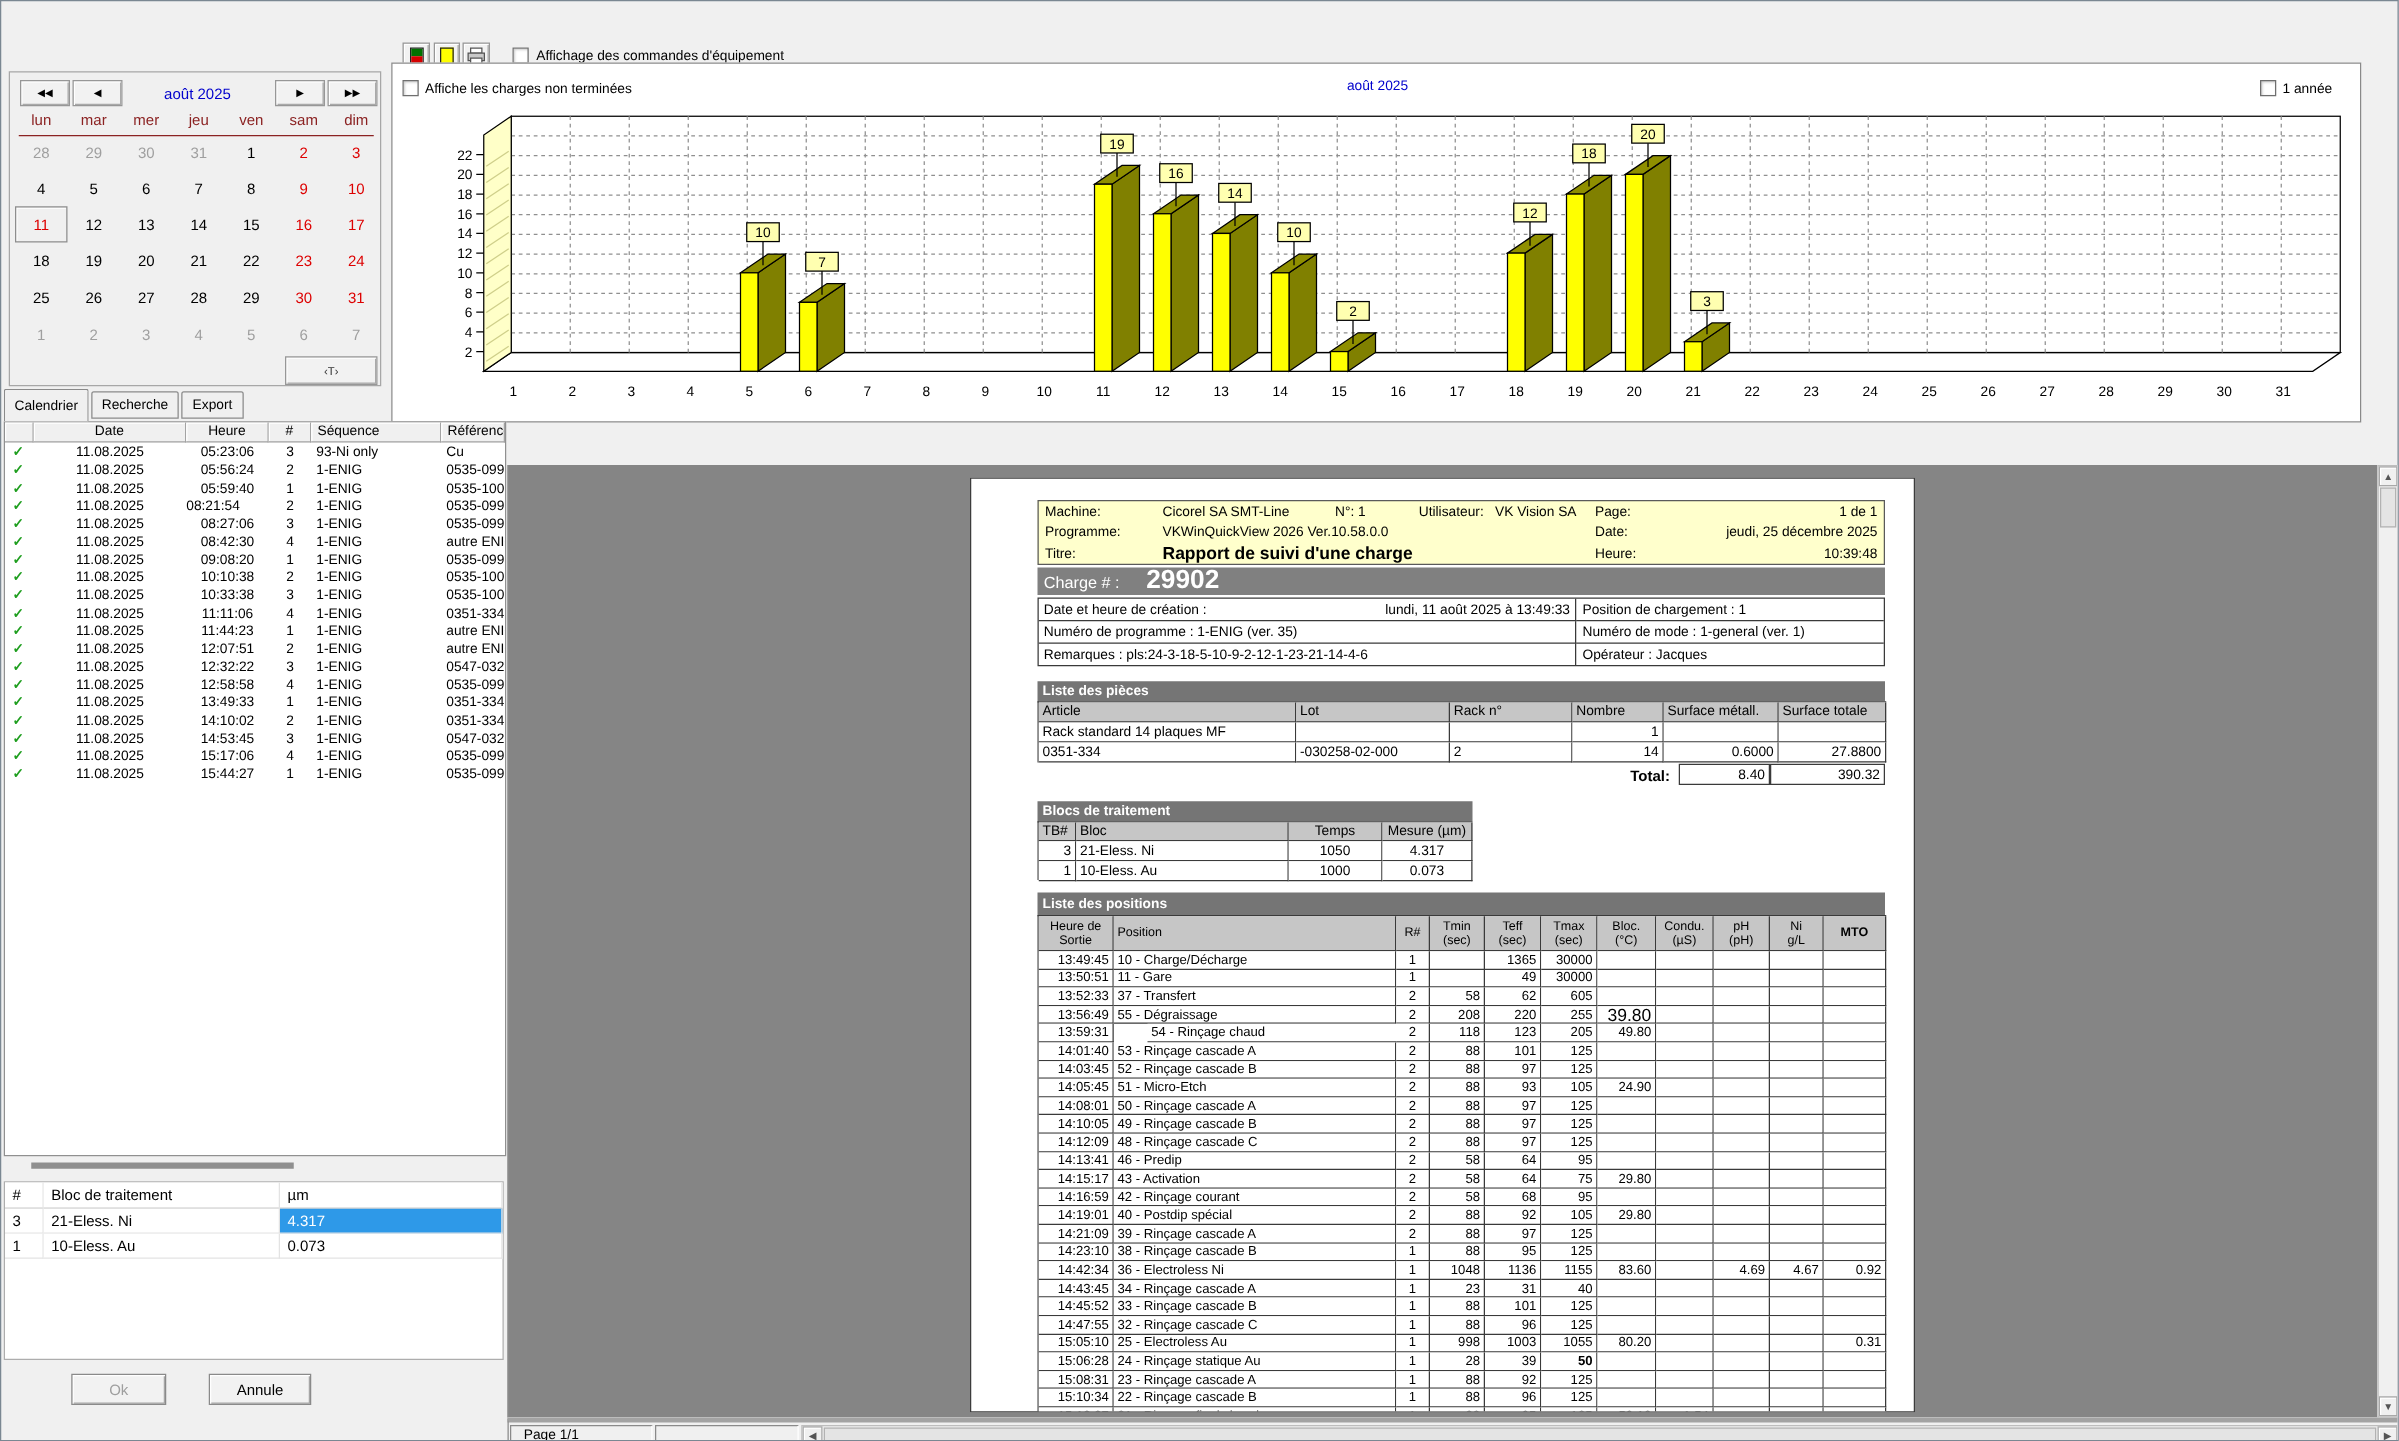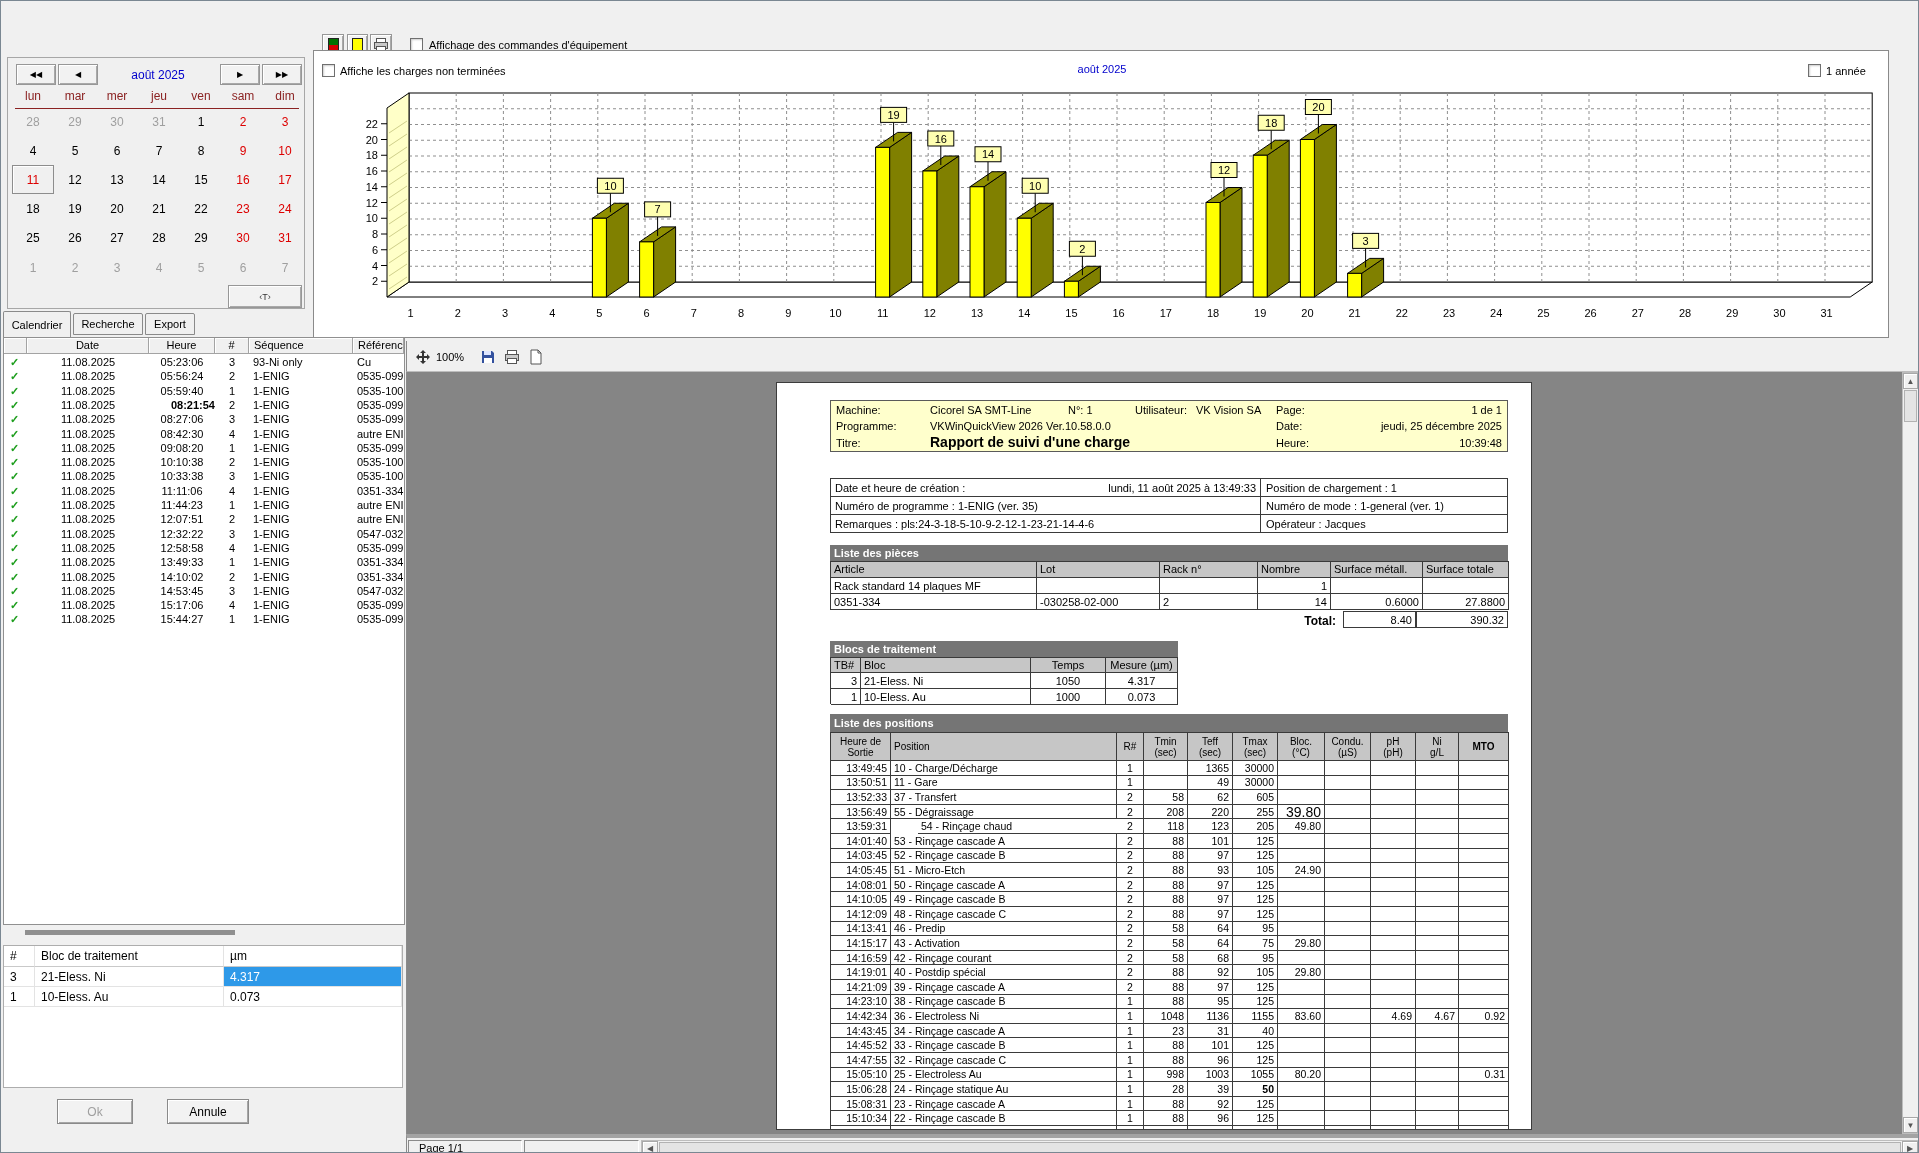--- a/index.html
+++ b/index.html
@@ -387,21 +387,21 @@
           <div class="rcell ck" style="left: 6px; width: 14px;">✓</div>
           <div class="rcell" style="left: 23px; width: 122px; text-align: center;">11.08.2025</div>
           <div class="rcell" style="left: 145px; width: 66px; text-align: center;">05:59:40</div>
           <div class="rcell" style="left: 211px; width: 34px; text-align: center;">1</div>
           <div class="rcell" style="left: 249px; width: 100px;">1-ENIG</div>
           <div class="rcell" style="left: 353px; width: 47px;">0535-100</div>
         </div>
         <div class="rrow" style="left: 0px; top: 42.9px; width: 400px; height: 14.3px;">
           <div class="rcell ck" style="left: 6px; width: 14px;">✓</div>
           <div class="rcell" style="left: 23px; width: 122px; text-align: center;">11.08.2025</div>
-          <div class="rcell" style="left: 145px; width: 66px; text-align: right; font-weight: bold;">08:21:54</div>
+          <div class="rcell" style="left: 145px; width: 66px; text-align: left;">08:21:54</div>
           <div class="rcell" style="left: 211px; width: 34px; text-align: center;">2</div>
           <div class="rcell" style="left: 249px; width: 100px;">1-ENIG</div>
           <div class="rcell" style="left: 353px; width: 47px;">0535-099</div>
         </div>
         <div class="rrow" style="left: 0px; top: 57.2px; width: 400px; height: 14.3px;">
           <div class="rcell ck" style="left: 6px; width: 14px;">✓</div>
           <div class="rcell" style="left: 23px; width: 122px; text-align: center;">11.08.2025</div>
           <div class="rcell" style="left: 145px; width: 66px; text-align: center;">08:27:06</div>
           <div class="rcell" style="left: 211px; width: 34px; text-align: center;">3</div>
           <div class="rcell" style="left: 249px; width: 100px;">1-ENIG</div>
@@ -538,40 +538,20 @@
       </div>
   </div>
 
   <div class="rbtn disabled" style="left:56px;top:1098px;width:76px;height:25px">
       <span>Ok</span>
     </div>
   <div class="rbtn" style="left:166px;top:1098px;width:82px;height:25px">
       <span>Annule</span>
     </div>
 
-  <div class="abs" style="left:405px;top:340px;width:1514px;height:31px;background:#f0f0f0;border-left:1px solid #8a8a8a;border-bottom:1px solid #bdbdbd">
-    <svg class="abs" style="left:8px;top:8px" width="16" height="16" viewBox="0 0 16 16">
-        <path d="M8 1 L11 4 H9 V7 H12 V5 L15 8 L12 11 V9 H9 V12 H11 L8 15 L5 12 H7 V9 H4 V11 L1 8 L4 5 V7 H7 V4 H5 Z" fill="#333"></path>
-      </svg>
-    <span class="lbl abs" style="left:29px;top:10px">100%</span>
-    <svg class="abs" style="left:73px;top:8px" width="16" height="16" viewBox="0 0 16 16">
-        <path d="M2 2 H12 L14 4 V14 H2 Z" fill="#33519e"></path>
-        <rect x="4" y="2" width="7" height="4" fill="#dfe6ff"></rect>
-        <rect x="4" y="9" width="8" height="5" fill="#fff"></rect>
-      </svg>
-    <svg class="abs" style="left:97px;top:8px" width="16" height="16" viewBox="0 0 16 16">
-        <rect x="3.5" y="1.5" width="9" height="4" fill="#fff" stroke="#555"></rect>
-        <rect x="1.5" y="5.5" width="13" height="6" fill="#c9c9c9" stroke="#555"></rect>
-        <rect x="3.5" y="9.5" width="9" height="5" fill="#fff" stroke="#555"></rect>
-      </svg>
-    <svg class="abs" style="left:121px;top:8px" width="16" height="16" viewBox="0 0 16 16">
-        <path d="M3 1 H10 L13 4 V15 H3 Z" fill="#fff" stroke="#555"></path>
-        <path d="M10 1 V4 H13" fill="none" stroke="#555"></path>
-      </svg>
-  </div>
 
   <div class="abs" style="left:405px;top:371px;width:1496px;height:762px;background:#858585;border-left:1px solid #8a8a8a"></div>
 
   <div class="page" style="left:775px;top:381px;width:756px;height:748px">
 
     <div class="abs" style="left:53px;top:17px;width:678px;height:52px;background:#ffffcc;border:1px solid #5a5a5a">
       <span class="yl" style="left:5px;top:3px">Machine:</span>
       <span class="yl" style="left:99px;top:3px">Cicorel SA SMT-Line</span>
       <span class="yl" style="left:237px;top:3px">N°: 1</span>
       <span class="yl" style="left:304px;top:3px">Utilisateur:</span>
@@ -581,20 +561,24 @@
       <span class="yl" style="left:5px;top:19px">Programme:</span>
       <span class="yl" style="left:99px;top:19px">VKWinQuickView 2026 Ver.10.58.0.0</span>
       <span class="yl" style="left:445px;top:19px">Date:</span>
       <span class="yl" style="right:5px;top:19px">jeudi, 25 décembre 2025</span>
       <span class="yl" style="left:5px;top:36px">Titre:</span>
       <span class="yl" style="left:99px;top:33px;font-size:14px;font-weight:bold">Rapport de suivi d'une charge</span>
       <span class="yl" style="left:445px;top:36px">Heure:</span>
       <span class="yl" style="right:5px;top:36px">10:39:48</span>
     </div>
 
+    <div class="abs" style="left:53px;top:71px;width:678px;height:22px;background:#808080">
+      <span class="yl" style="left:5px;top:4px;color:#fff;font-size:13px">Charge # :</span>
+      <span class="yl" style="left:87px;top:-2px;color:#fff;font-size:21px;font-weight:bold">29902</span>
+    </div>
 
     <div class="abs" style="left:53px;top:95px;width:678px;height:55px;border:1px solid #3a3a3a">
       <div class="abs" style="left:0;top:0;width:430px;height:18px;border-right:1px solid #3a3a3a;border-bottom:1px solid #3a3a3a">
         <span class="yl" style="left:4px;top:3px">Date et heure de création :</span>
         <span class="yl" style="right:4px;top:3px">lundi, 11 août 2025 à 13:49:33</span>
       </div>
       <div class="abs" style="left:430px;top:0;width:246px;height:18px;border-bottom:1px solid #3a3a3a">
         <span class="yl" style="left:5px;top:3px">Position de chargement : 1</span>
       </div>
       <div class="abs" style="left:0;top:18px;width:430px;height:18px;border-right:1px solid #3a3a3a;border-bottom:1px solid #3a3a3a">

